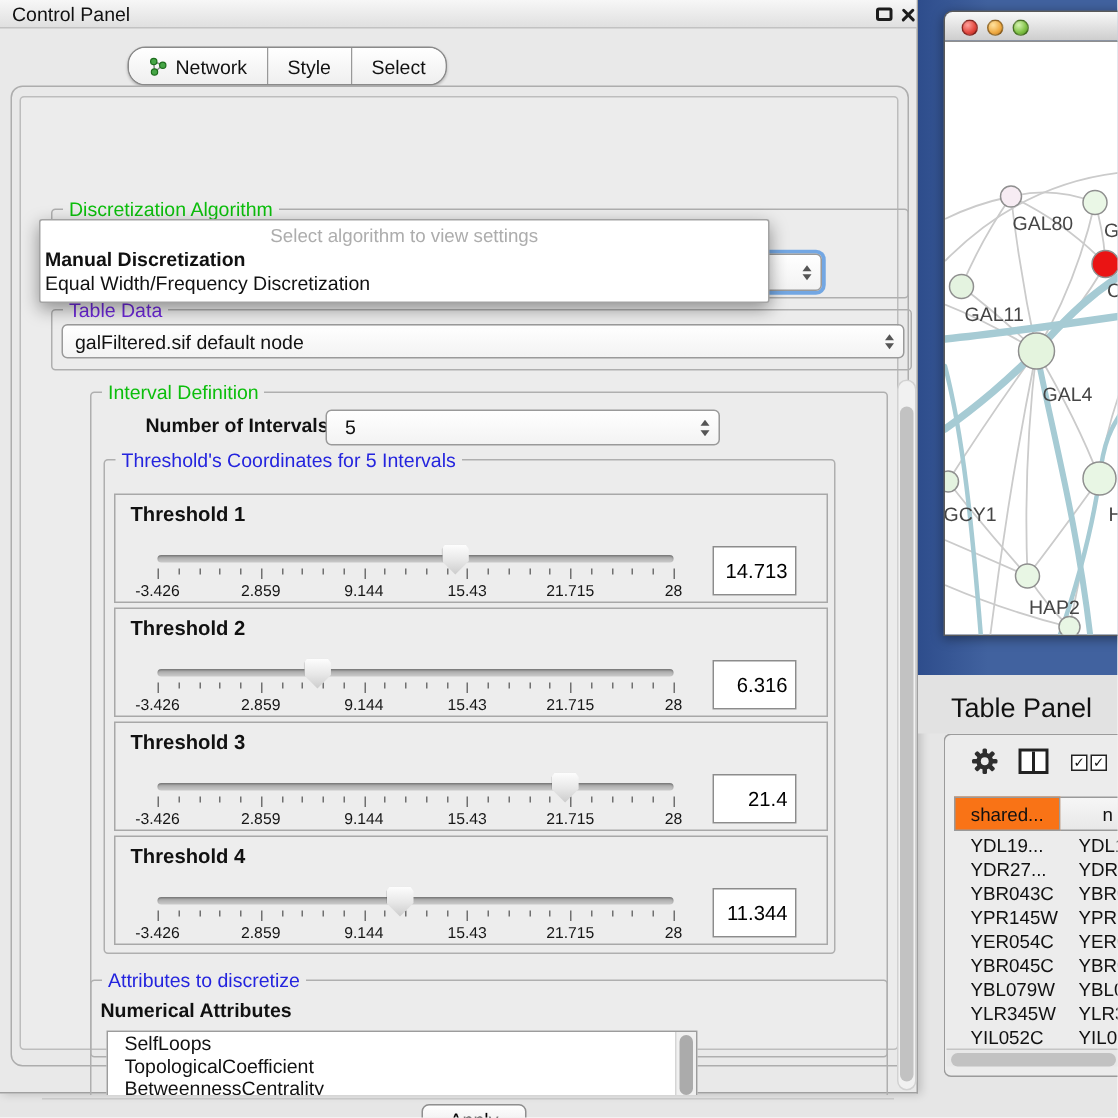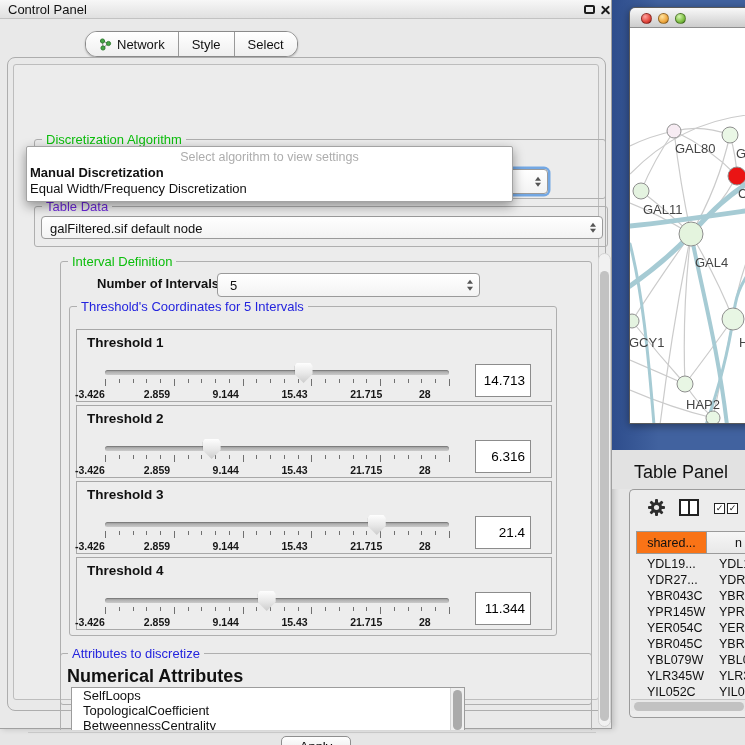--- a/index.html
+++ b/index.html
@@ -61,25 +61,25 @@
   .tbox{position:absolute;left:6px;width:476px;height:73px;border:1px solid #A8A8A8;background:#EDEDED}
   .tlabel{position:absolute;left:10px;top:5px;font-size:13.5px;font-weight:700}
   .track{position:absolute;left:28px;top:40px;width:344px;height:5px;border-radius:3px;
          background:linear-gradient(#9E9E9E,#CBCBCB);box-shadow:inset 0 1px 1px rgba(0,0,0,.25)}
   .thumb{position:absolute;top:33px;width:18px;height:20px;
          background:linear-gradient(#FEFEFE,#E6E6E6 55%,#CCCCCC);
          clip-path:polygon(12% 0,88% 0,100% 15%,100% 55%,50% 100%,0 55%,0 15%);
          filter:drop-shadow(0 1px 1.5px rgba(0,0,0,.5))}
   .tick{position:absolute;top:49px;width:1px;height:4px;background:#707070}
   .tick.major{height:7px}
-  .ticklab{position:absolute;top:58px;width:60px;font-size:10.5px;font-weight:700;color:#161616}
+  .ticklab{position:absolute;top:58px;width:60px;text-align:center;font-size:10.5px;font-weight:400;color:#161616}
   .vbox{position:absolute;left:398px;top:34px;width:56px;height:33px;border:1px solid #8C8C8C;background:#FFF;
         font:13.5px "Liberation Sans",sans-serif;text-align:right;padding:0 5px;outline:none}
   #attr-group{left:32px;top:402px;width:532px;height:85px}
-  #attr-header{position:absolute;left:6px;top:12px;font-size:18px;font-weight:700}
+  #attr-header{position:absolute;left:6px;top:12px;font-size:13px;font-weight:700}
   #attr-list{position:absolute;left:10px;top:33px;width:394px;height:60px;background:#FFF;
              border:1px solid #9C9C9C;overflow:hidden}
   .litem{height:15px;line-height:15px;padding-left:11px;font-size:13px;white-space:nowrap}
   .list-scroll{position:absolute;right:0;top:0;width:14px;height:100%;background:#F0F0F0;border-left:1px solid #D5D5D5}
   .list-thumb{position:absolute;left:2px;top:2px;width:9px;height:40px;background:#ABABAB;border-radius:5px}
   #main-vscroll{position:absolute;left:584px;top:188px;width:13px;height:474px;background:#F1F1F1;
                 border:1px solid #D2D2D2;border-radius:7px}
   #main-vthumb{position:absolute;left:1px;top:17px;width:9px;height:450px;background:#C2C2C2;border-radius:5px}
   #sep{position:absolute;left:14px;top:667px;width:568px;border-top:1px solid #C8C8C8}
   #apply-btn{position:absolute;left:267px;top:671px;width:70px;height:21px;border:1px solid #8F8F8F;

